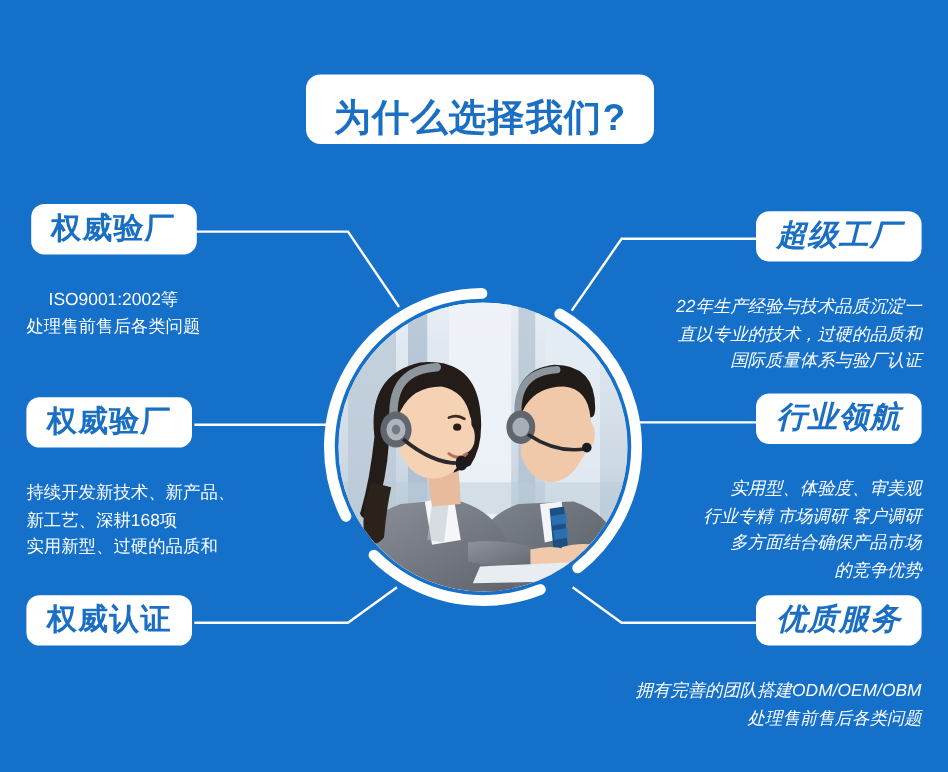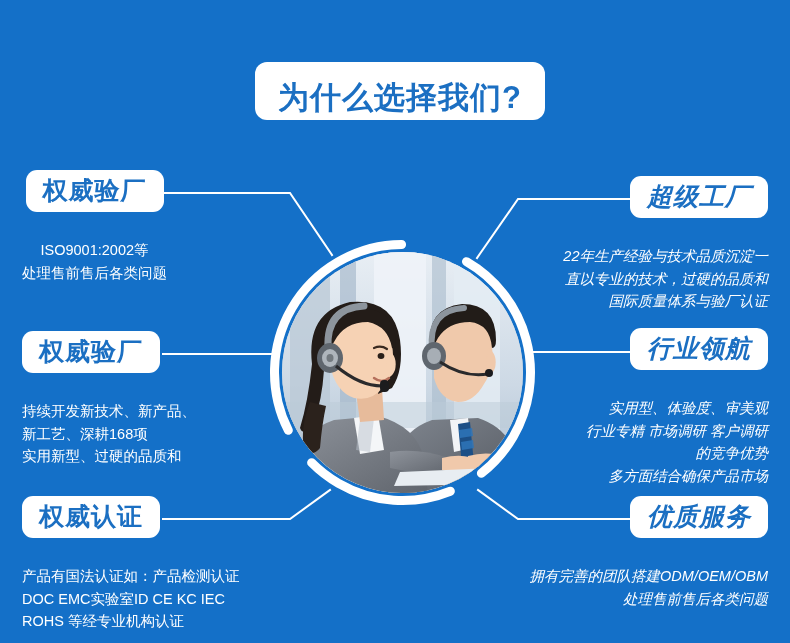--- a/index.html
+++ b/index.html
@@ -261,47 +261,42 @@
       <div>持续开发新技术、新产品、</div>
       <div>新工艺、深耕168项</div>
       <div>实用新型、过硬的品质和</div>
     </div>
   </div>
 
   <div class="feature left" id="f-renzheng">
     <div class="badge">
       <span class="badge-text">权威认证</span>
     </div>
-    <div class="desc">
-      <div>产品有国法认证如：产品检测认证</div>
-      <div>DOC EMC实验室ID CE KC IEC</div>
-      <div>ROHS 等经专业机构认证</div>
-    </div>
   </div>
 
   <div class="feature right" id="f-gongchang">
     <div class="badge">
       <span class="badge-text">超级工厂</span>
     </div>
     <div class="desc">
       <div>22年生产经验与技术品质沉淀一</div>
       <div>直以专业的技术，过硬的品质和</div>
       <div>国际质量体系与验厂认证</div>
     </div>
   </div>
 
   <div class="feature right" id="f-linghang">
     <div class="badge">
       <span class="badge-text">行业领航</span>
     </div>
     <div class="desc">
       <div>实用型、体验度、审美观</div>
       <div>行业专精 市场调研 客户调研</div>
+      <div>多方面结合确保产品市场</div>
       <div>的竞争优势</div>
-      <div>多方面结合确保产品市场</div>
     </div>
   </div>
 
   <div class="feature right" id="f-fuwu">
     <div class="badge">
       <span class="badge-text">优质服务</span>
     </div>
     <div class="desc">
       <div>拥有完善的团队搭建ODM/OEM/OBM</div>
       <div>处理售前售后各类问题</div>

